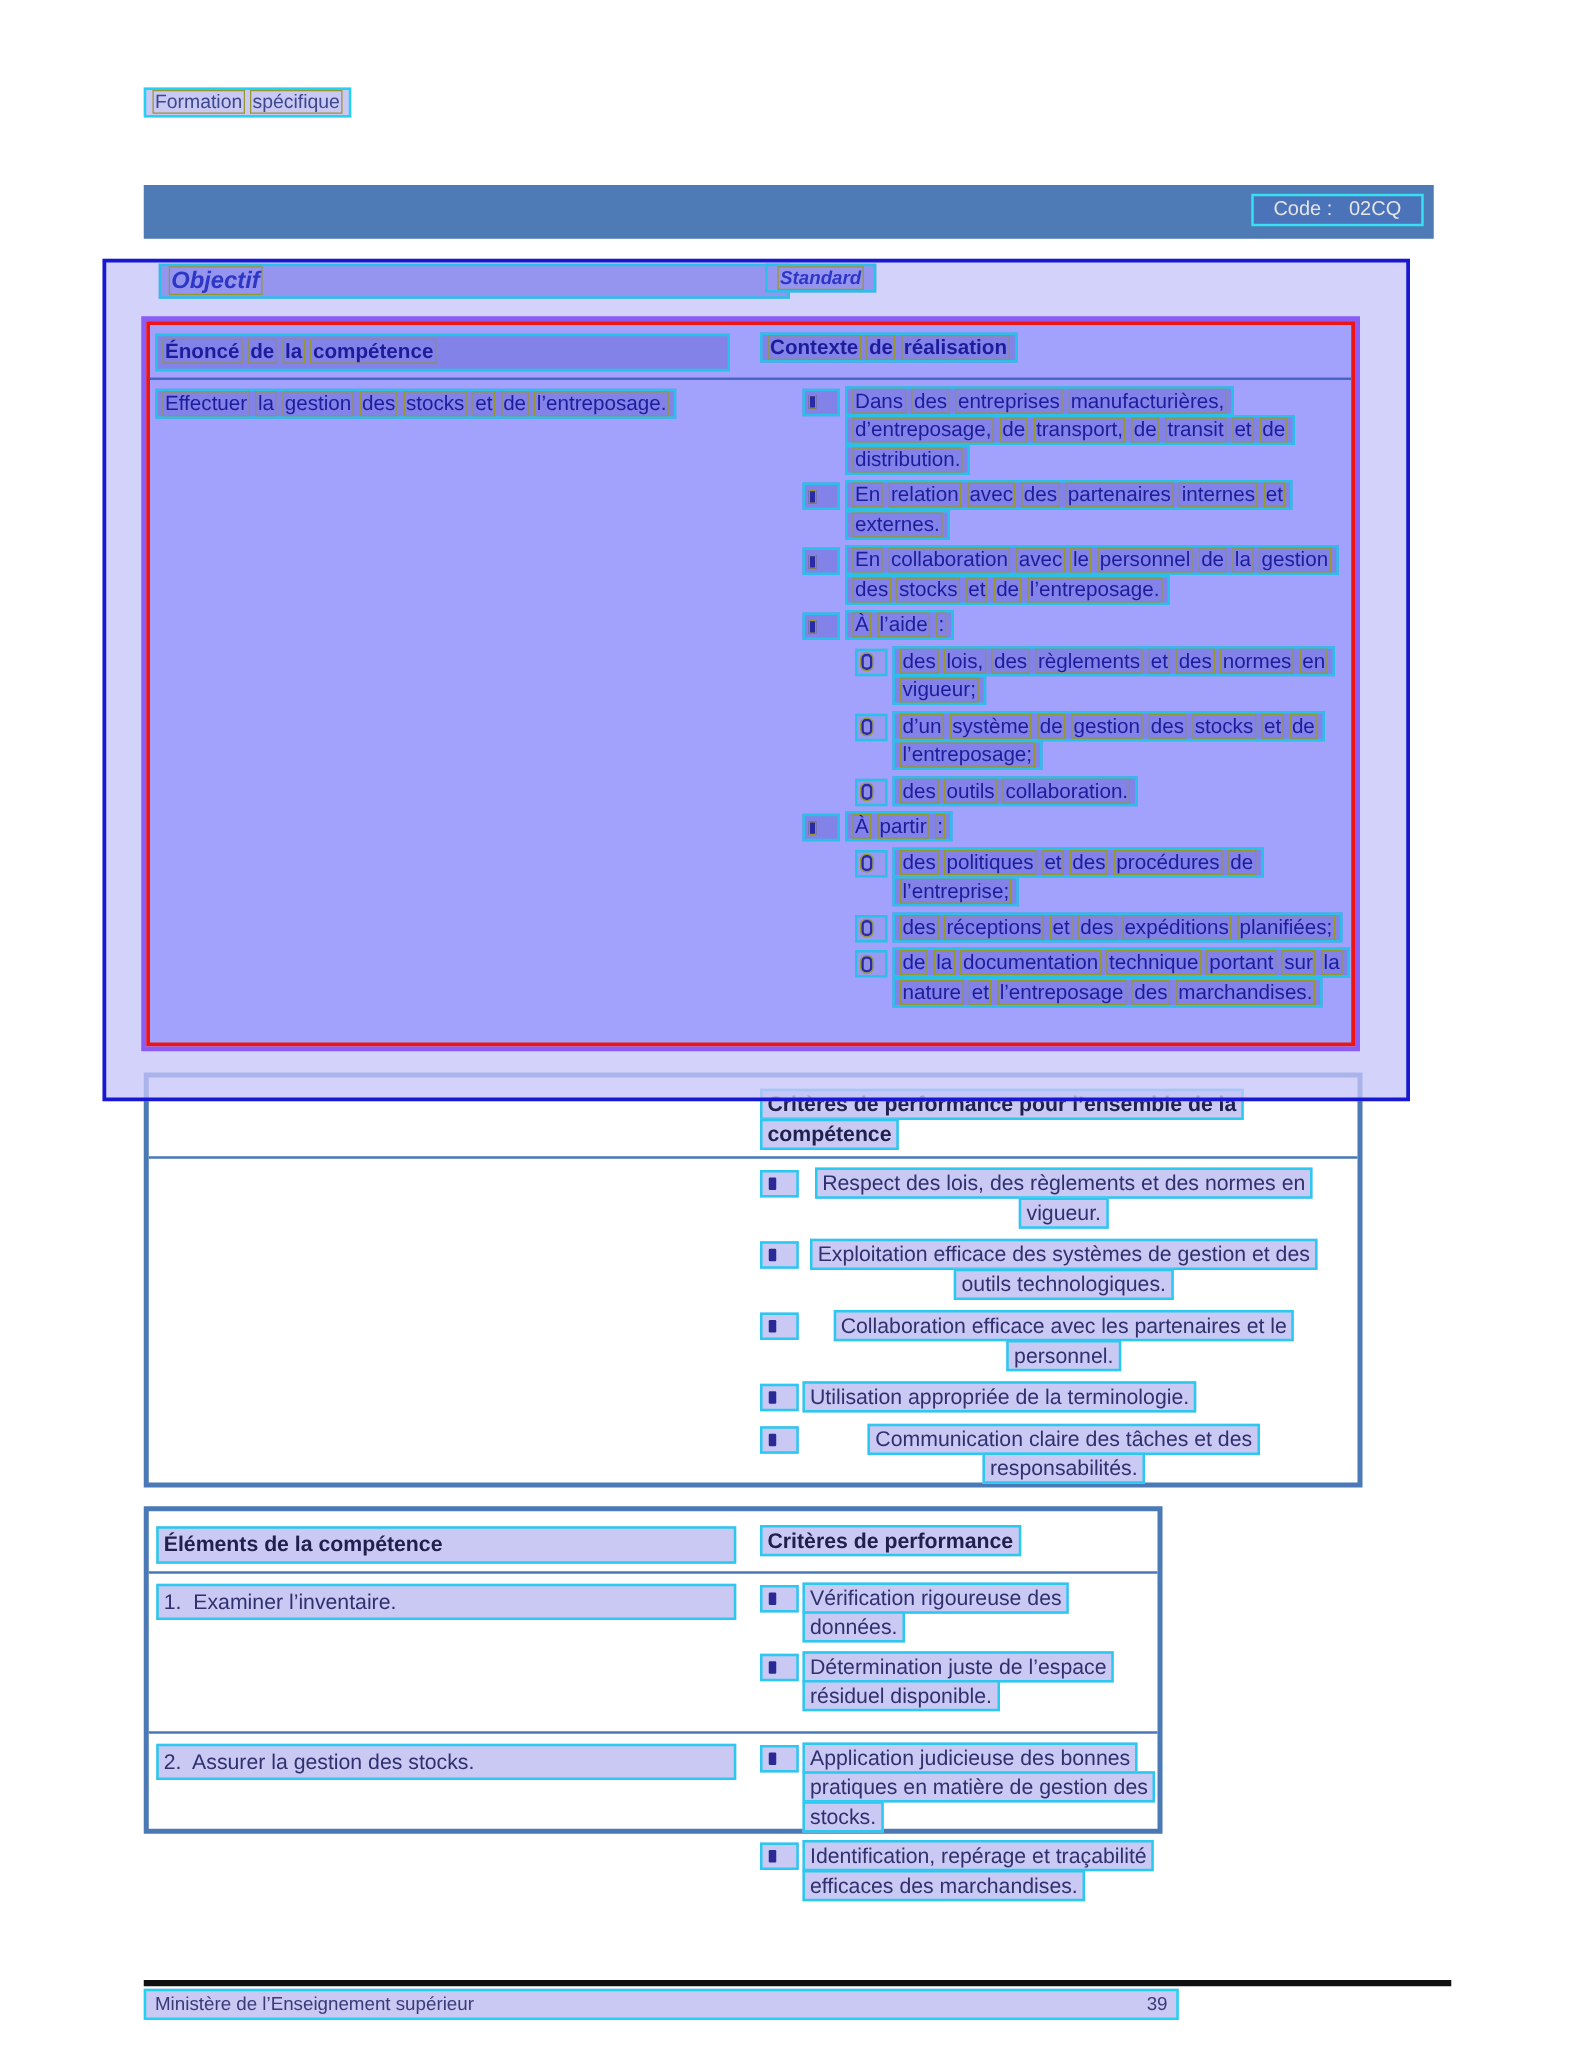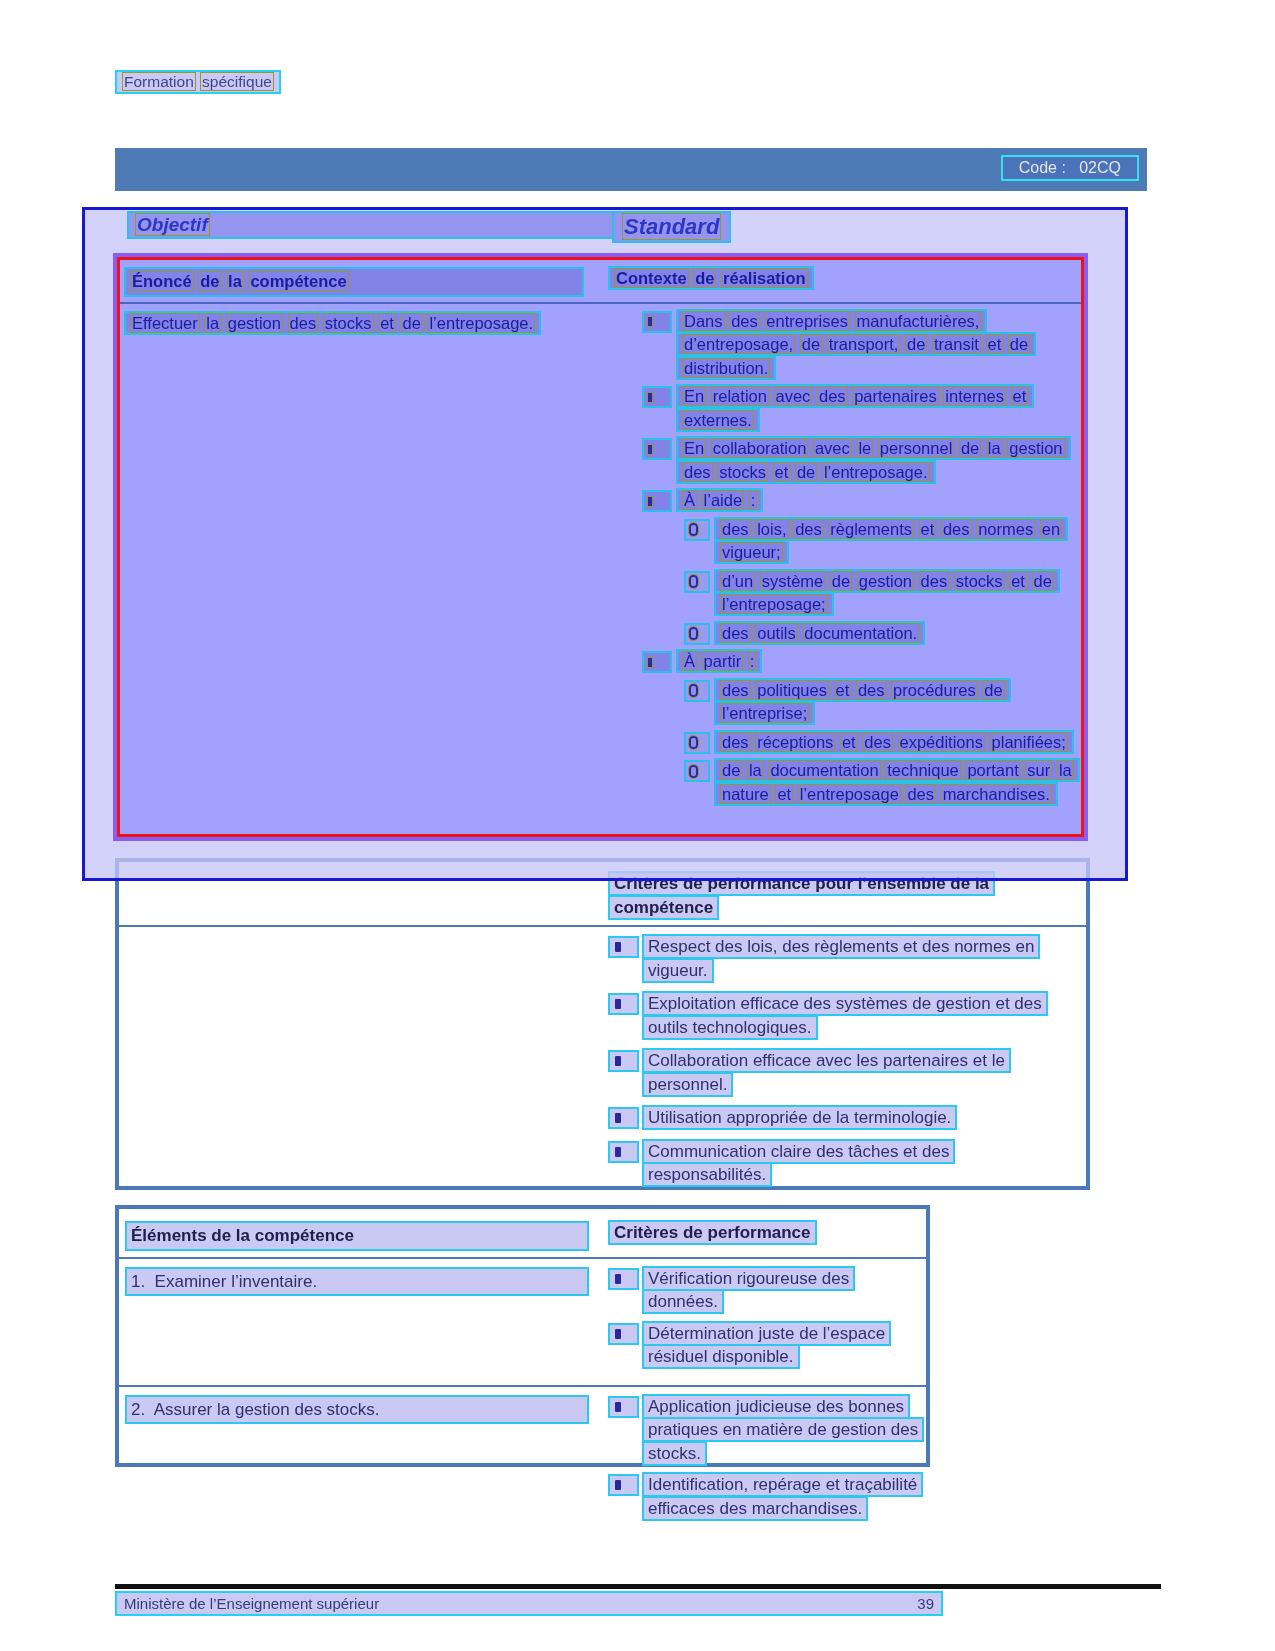--- a/index.html
+++ b/index.html
@@ -27,21 +27,21 @@
         border:2px solid #36dff2; color:#e5e5e5; font-size:16px;
         padding:2px 16px; white-space:pre; }
   
   .bigbox { position:absolute; left:82px; top:207px; width:1046px; height:674px;
         border:3px solid #1818d2; background:rgba(197,197,250,0.78); z-index:5; }
   .obj-label { position:absolute; left:42px; top:1px; display:inline-block; width:505px;
         background:#9595ef; border:2px solid #2bc0e8;
         font-size:19px; font-weight:bold; font-style:italic; color:#2e36c6; padding:1px 6px; }
   .std-label { position:absolute; left:527px; top:1px; display:inline-block;
         background:#9595ef; border:2px solid #2bc0e8;
-        font-size:22px; font-weight:bold; font-style:italic; color:#2e36c6; padding:1px 8px; }
+        font-size:15px; font-weight:bold; font-style:italic; color:#2e36c6; padding:1px 8px; }
   
   .t1 { position:absolute; left:28px; top:43px; width:975px; height:588px;
         border:4px solid #8b5cf6; }
   .t1in { width:100%; height:100%; border:3px solid #ee1414; background:#a2a2fc;
         font-size:16.5px; }
   .t1head { display:flex; border-bottom:2px solid #4b65c5; padding:7px 0 5px 4px;
         font-weight:bold; }
   .t1head .lcell { width:484px; flex:none; }
   .t1head .rcell { flex:1; }
   .widebox { display:inline-block; width:460px; }
@@ -65,21 +65,21 @@
   
   .t2 { position:absolute; left:115px; top:858px; width:975px; height:332px;
         border:4px solid #4a79b5; background:#ffffff; z-index:1; font-size:17px; }
   .t2head { display:flex; border-bottom:2px solid #4a79b5; padding:10px 0 6px 0; }
   .t2head .lcell { width:489px; flex:none; }
   .t2head .rcell { flex:1; }
   .t2head .txtwrap { max-width:425px; font-weight:bold; }
   .t2head .hl { color:#20204e; }
   .t2body { display:flex; padding-top:8px; }
   .t2body .lcell { width:489px; flex:none; }
-  .t2body .rcell { flex:1; }
+  .t2body .rcell { flex:1;text-align:center; }
   ul.crit { list-style:none; }
   ul.crit li { display:flex; align-items:flex-start; margin-bottom:10px; }
   .mk2 { flex:none; width:31px; height:22px; background:#c9c9f4; border:2px solid #2bc8f0;
         display:flex; align-items:center; justify-content:flex-start; padding-left:5px;
         margin-right:3px; margin-top:1px; }
   .sq2 { width:6px; height:10px; background:#2a2a96; border-radius:1px; }
   ul.crit .txtwrap { max-width:418px; }
   
   .t3 { position:absolute; left:115px; top:1205px; width:815px; height:262px;
         border:4px solid #4a79b5; background:#ffffff; z-index:1; font-size:17px; }
@@ -189,21 +189,21 @@
                   <div class="txtwrap">
                     <span class="hl-dark clone ocr-w"><span class="w">d’un</span> <span class="w">système</span> <span class="w">de</span> <span class="w">gestion</span> <span class="w">des</span> <span class="w">stocks</span> <span class="w">et</span> <span class="w">de</span> <span class="w">l’entreposage;</span></span>
                   </div>
                 </li>
 
                 <li class="lvl2">
                   <span class="mk">
                     <span class="sq"></span>
                   </span>
                   <div class="txtwrap">
-                    <span class="hl-dark clone ocr-w"><span class="w">des</span> <span class="w">outils</span> <span class="w">documentation.</span></span>
+                    <span class="hl-dark clone ocr-w"><span class="w">des</span> <span class="w">outils</span> <span class="w">collaboration.</span></span>
                   </div>
                 </li>
 
                 <li class="lvl1">
                   <span class="mk">
                     <span class="sq"></span>
                   </span>
                   <div class="txtwrap">
                     <span class="hl-dark clone ocr-w"><span class="w">À</span> <span class="w">partir</span> <span class="w">:</span></span>
                   </div>

